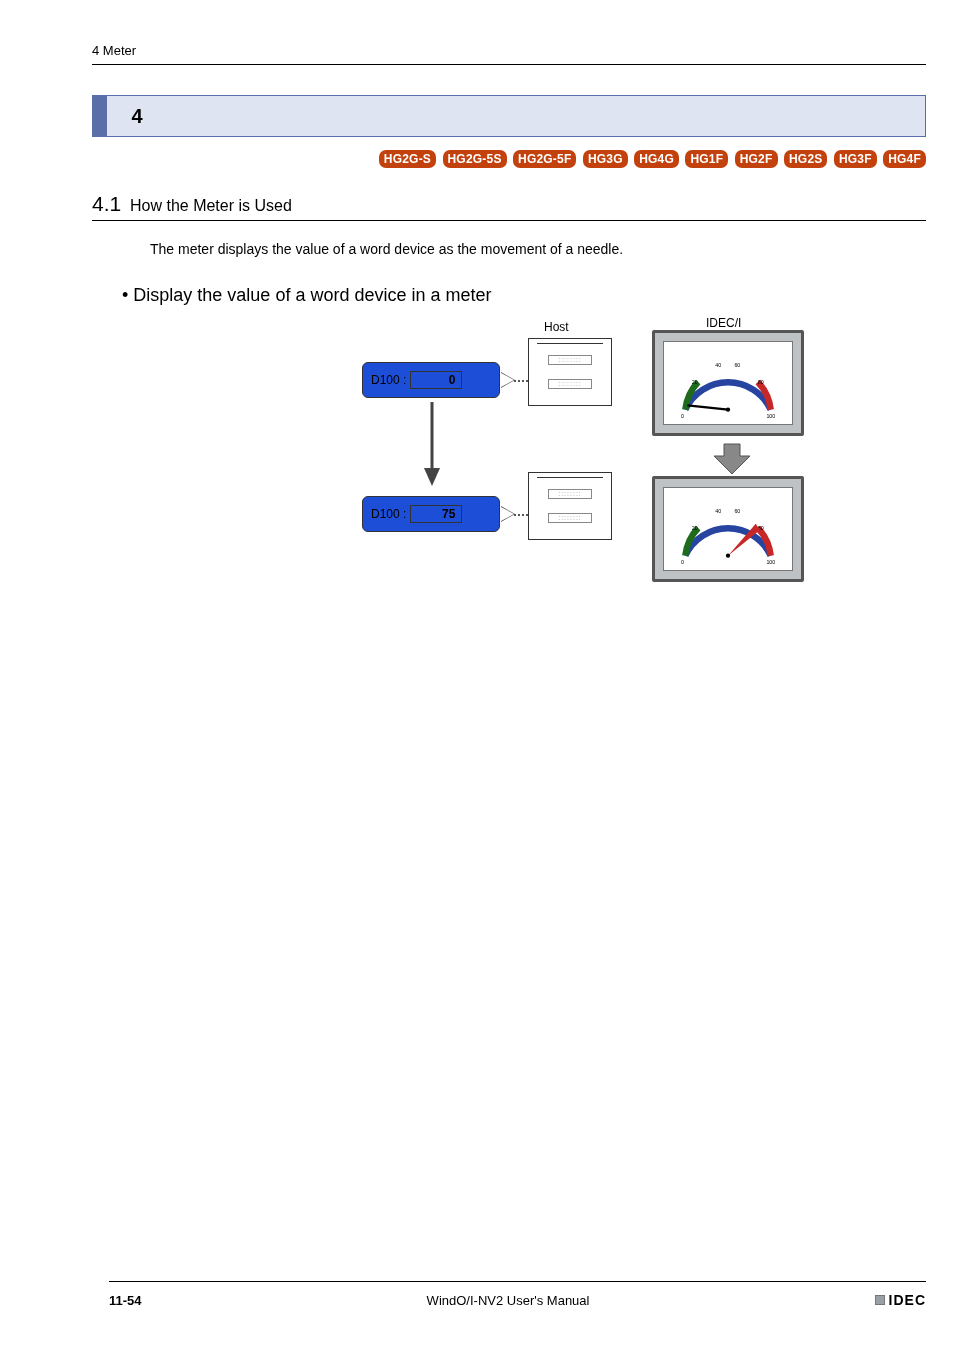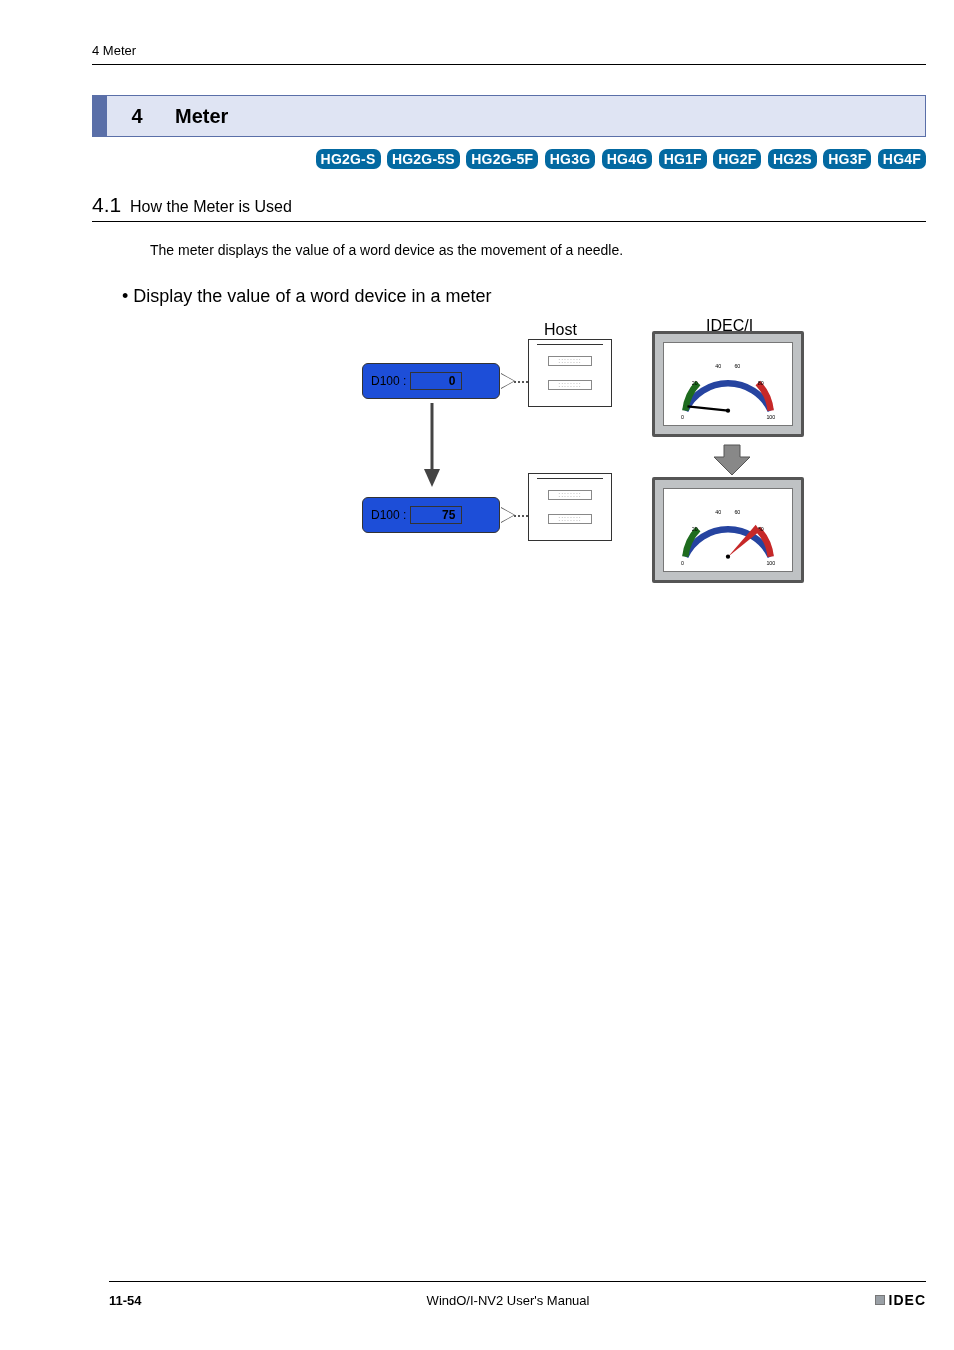--- a/index.html
+++ b/index.html
@@ -7,31 +7,31 @@
   .page { position: relative; width: 954px; height: 1350px; padding: 43px 60px 0 60px; margin-left: 32px; }
   .header-run { font-size: 13px; margin-bottom: 6px; }
   .hr { border: none; border-top: 1px solid #000; margin: 0 0 30px 0; }
 
   .section-bar { border: 1px solid #5a6fa8; background: #dfe4f3; display: flex; align-items: stretch; height: 42px; margin-bottom: 12px; }
   .section-bar .blockL { width:14px; background:#5a6fa8; }
   .section-bar .numtxt { flex:0 0 60px; display:flex; align-items:center; justify-content:center; font-weight:bold; font-size:20px; }
   .section-bar .title { flex:1; display:flex; align-items:center; font-weight:bold; font-size:20px; padding-left:8px; }
 
   .model-row { text-align: right; margin-bottom: 24px; }
-  .model-pill { display:inline-block; background:#0369a1; color:#fff; font-size:14px; font-weight:bold; padding:2px 5px; border-radius:7px; margin-left:2px; letter-spacing:0.2px; }
+  .model-pill { display:inline-block; background:#c2410c; color:#fff; font-size:12px; font-weight:bold; padding:2px 5px; border-radius:7px; margin-left:2px; letter-spacing:0.2px; }
 
   .subhead-row { display:flex; align-items:baseline; border-bottom:1px solid #000; padding-bottom:4px; margin-bottom:20px; }
   .subhead-num { font-weight:normal; font-size:21px; width:38px; }
   .subhead-title { font-weight:normal; font-size:16px; }
 
   .body-text { font-size:14px; margin-left:58px; margin-bottom:28px; }
   .bullet-row { font-size:18px; margin-left:30px; margin-bottom:18px; }
 
   .diagram { margin-left: 160px; position: relative; width: 600px; height: 290px; }
-  .lbl { position:absolute; font-size:16px; }
+  .lbl { position:absolute; font-size:12px; }
   .d100box { position:absolute; width:138px; height:36px; border:1px solid #333; border-radius:6px; display:flex; align-items:center; padding-left:8px; font-size:12px; background:#1d4ed8; }
   .d100box .valbox { width:52px; height:18px; border:1px solid #333; margin-left:4px; display:flex; align-items:center; justify-content:flex-end; padding-right:6px; font-weight:bold; font-size:12px; }
   .d100box::after { content:""; position:absolute; right:-16px; top:50%; transform:translateY(-50%); width:0; height:0; border-top:8px solid transparent; border-bottom:8px solid transparent; border-left:14px solid #555; }
   .d100box::before { content:""; position:absolute; right:-15px; top:50%; transform:translateY(-50%); width:0; height:0; border-top:7px solid transparent; border-bottom:7px solid transparent; border-left:13px solid #fff; z-index:1; }
 
   .hostbox { position:absolute; width:84px; height:68px; border:1px solid #333; background:#fff; }
   .hostbox .slot { position:absolute; left:50%; transform:translateX(-50%); width:44px; height:10px; border:1px solid #888; }
   .hostbox .slot.s1 { top:16px; }
   .hostbox .slot.s2 { top:40px; }
   .hostbox .slot::before { content:"::::::::"; display:block; font-size:7px; line-height:8px; text-align:center; color:#999; letter-spacing:1px; }
@@ -50,21 +50,20 @@
 </head>
 <body>
 <div class="page">
 
   <div class="header-run">4 Meter</div>
   <hr class="hr">
 
   <div class="section-bar">
     <div class="blockL"></div>
     <div class="numtxt">4</div>
-    <div class="title">Meter</div>
   </div>
 
   <div class="model-row">
     <span class="model-pill">HG2G-S</span>
     <span class="model-pill">HG2G-5S</span>
     <span class="model-pill">HG2G-5F</span>
     <span class="model-pill">HG3G</span>
     <span class="model-pill">HG4G</span>
     <span class="model-pill">HG1F</span>
     <span class="model-pill">HG2F</span>

